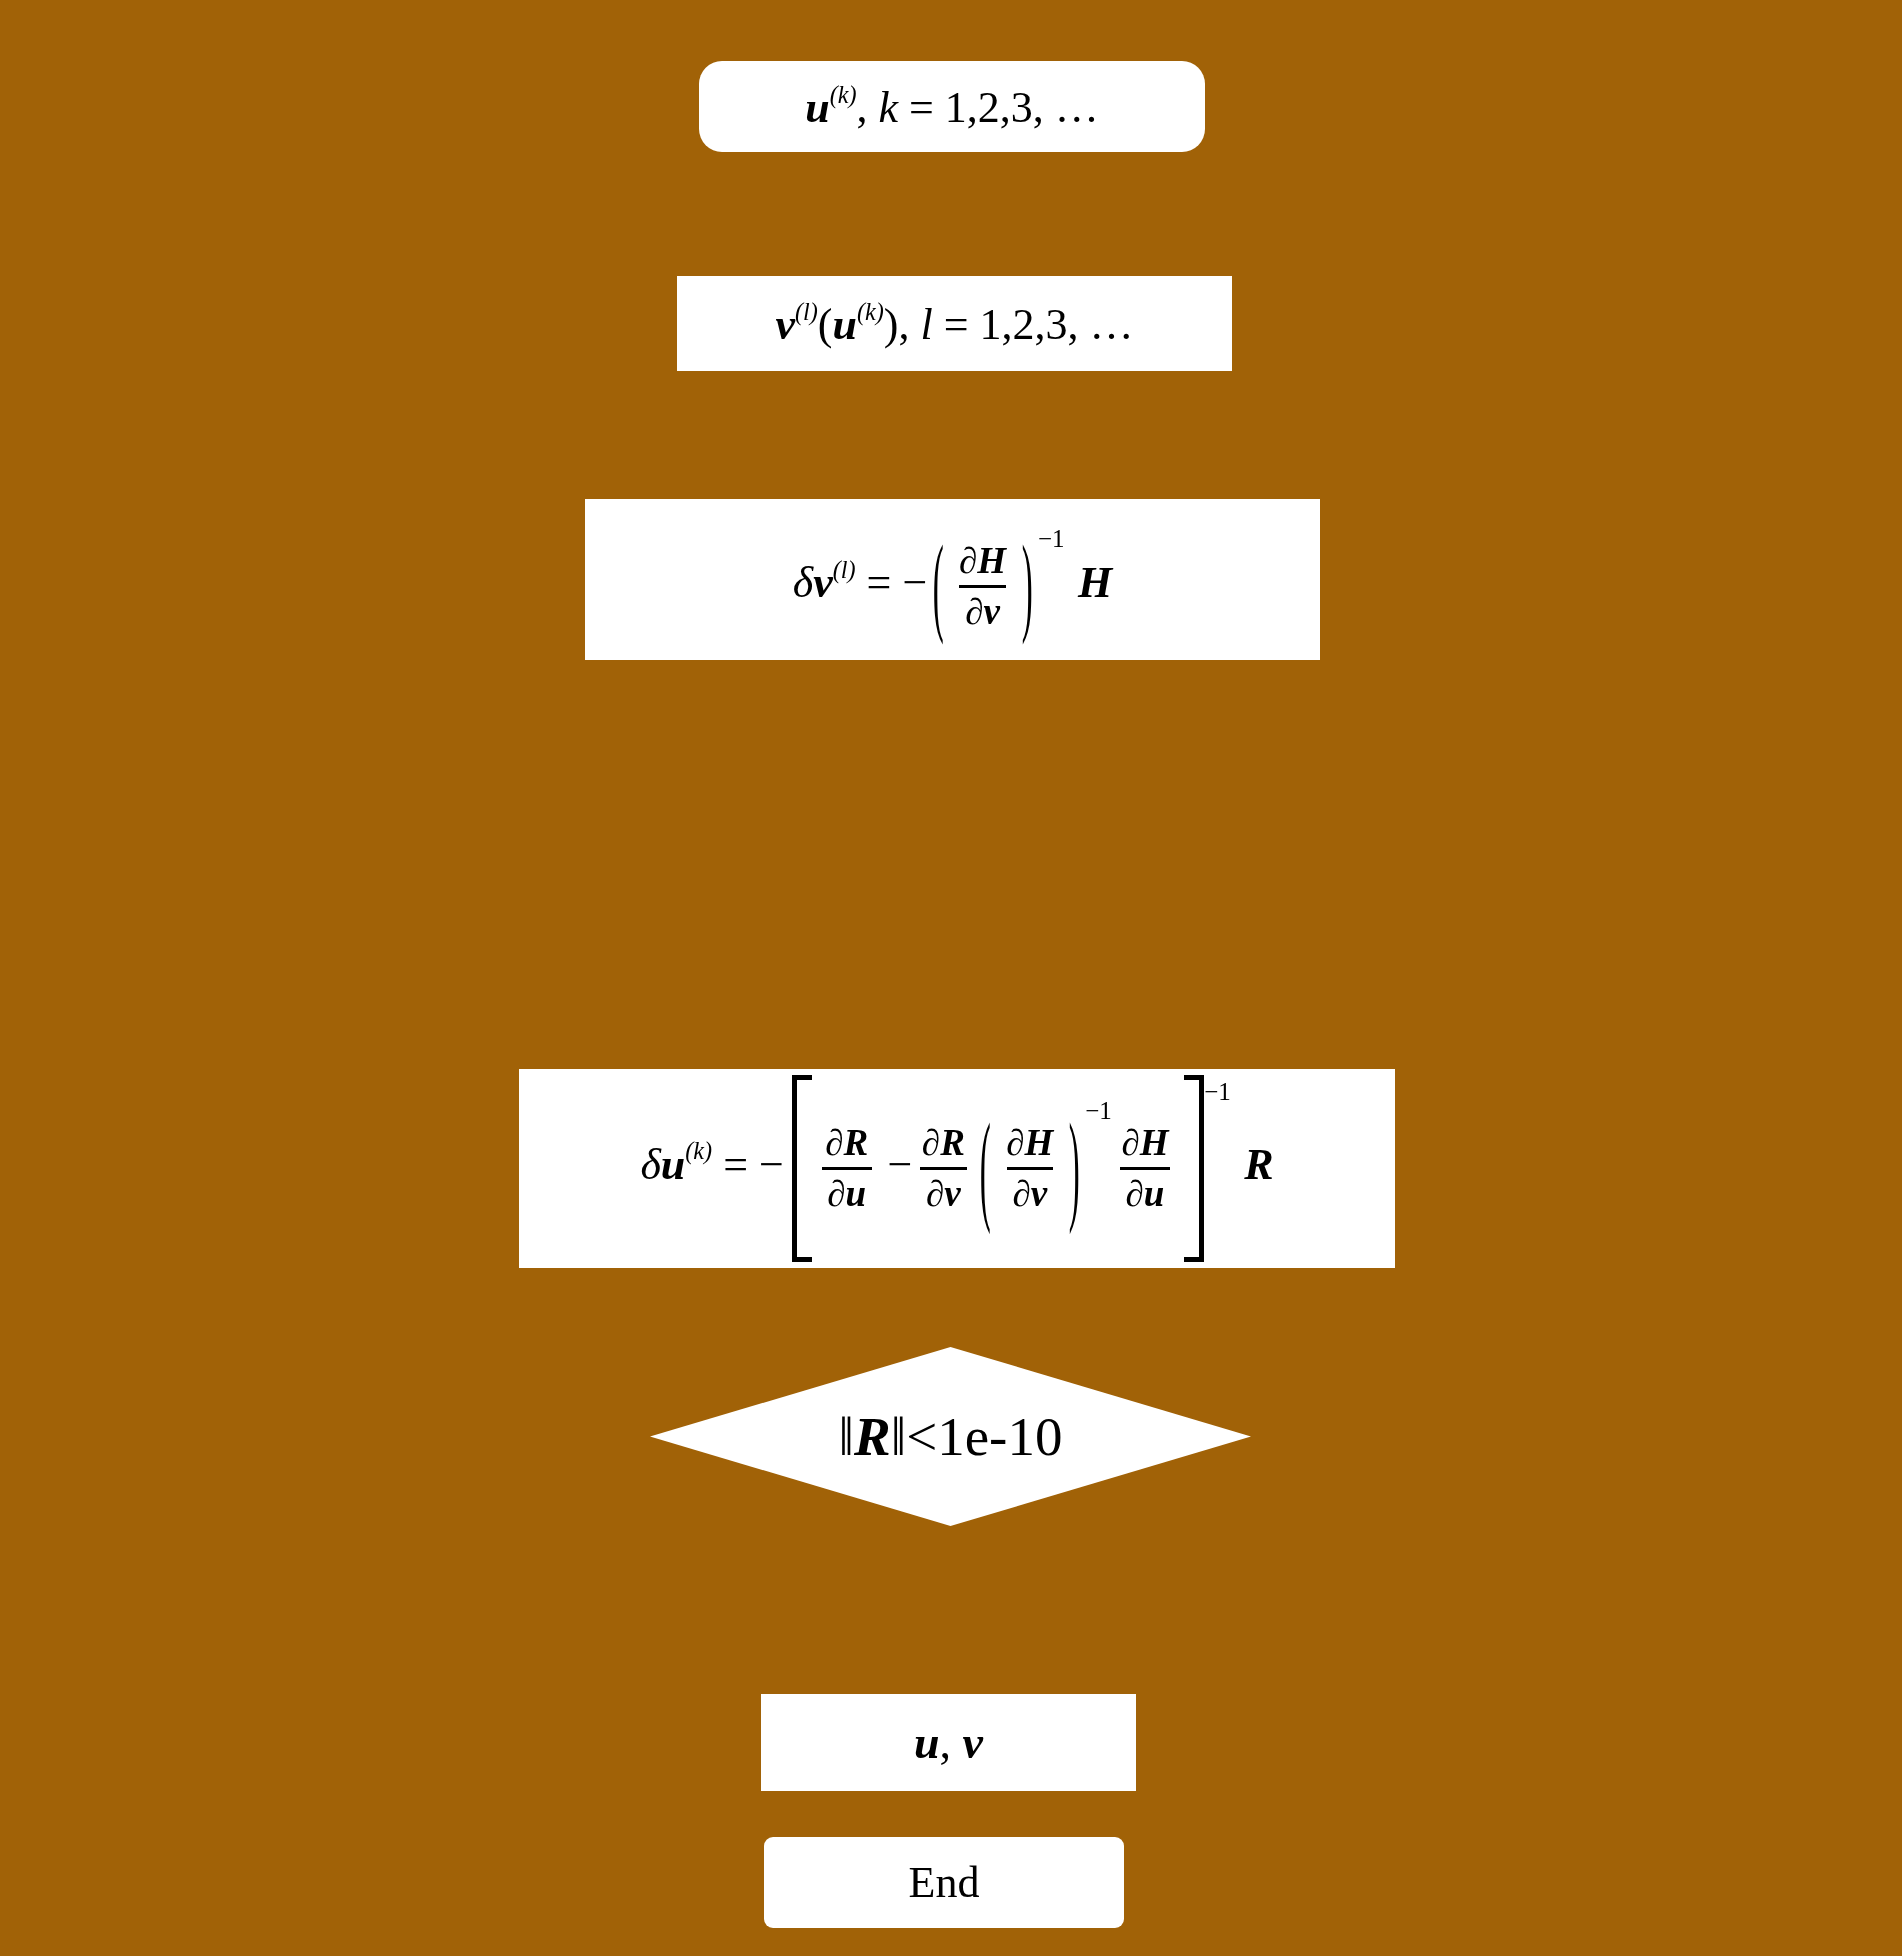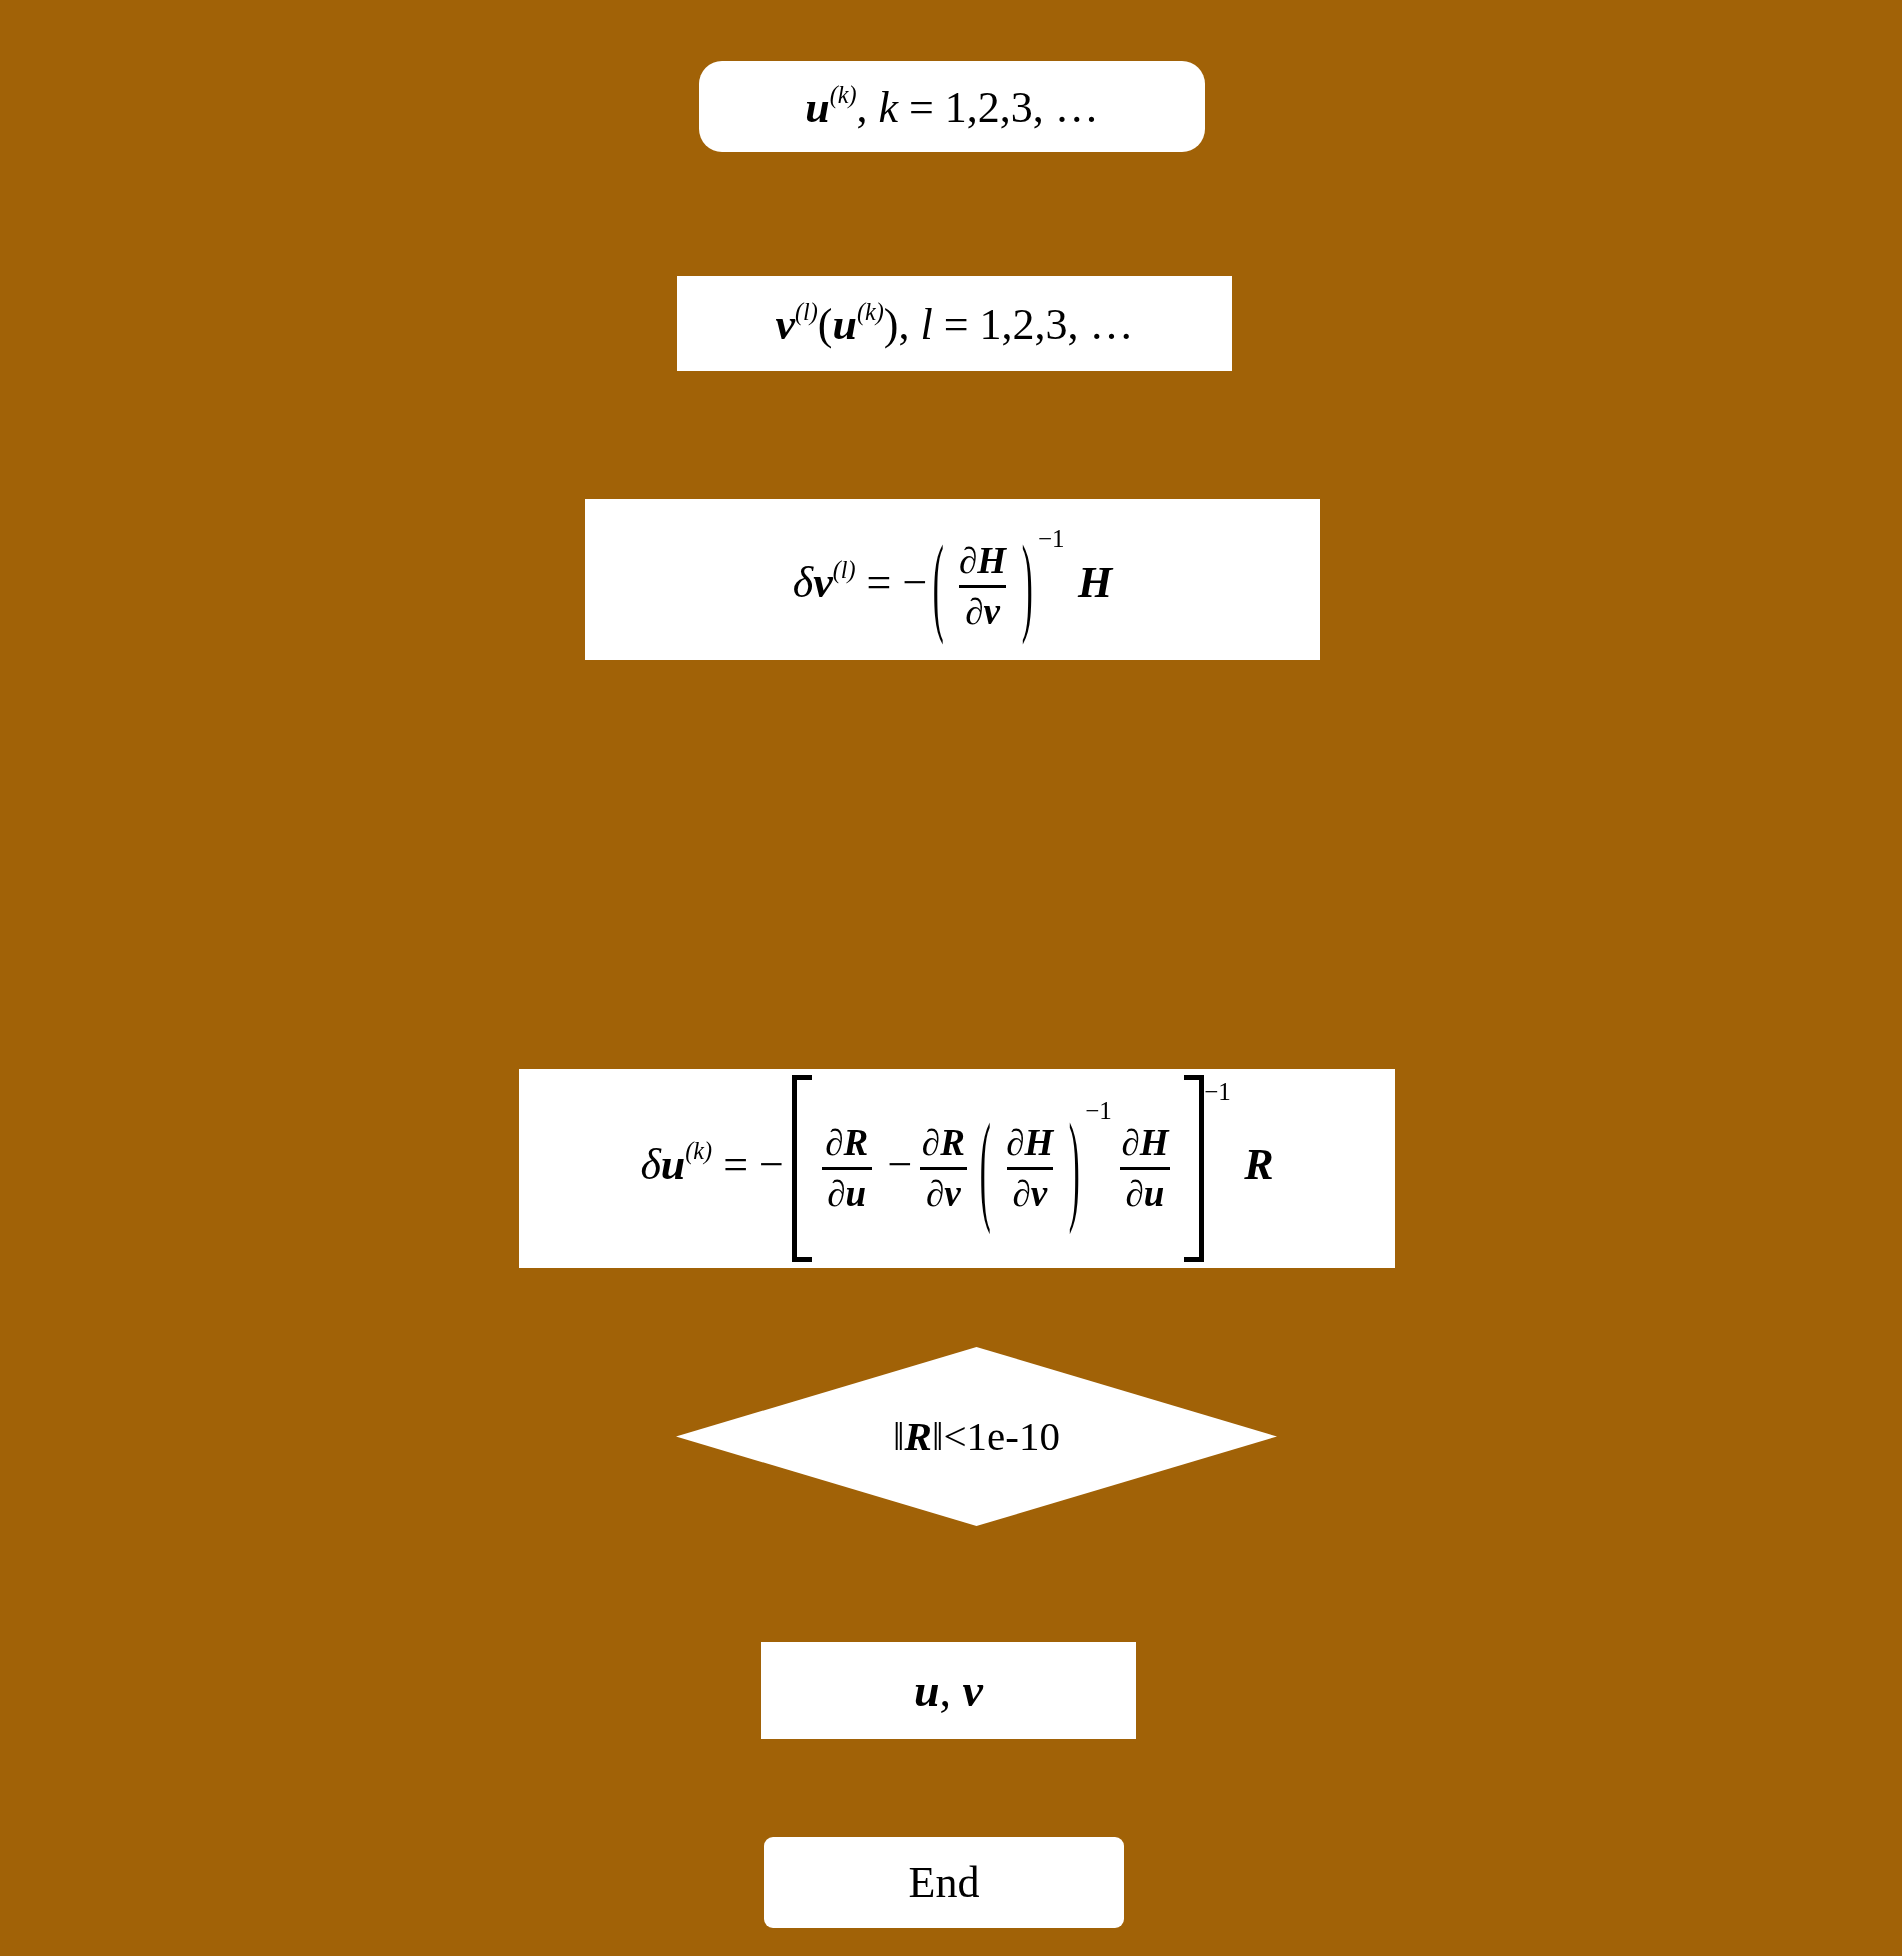--- a/index.html
+++ b/index.html
@@ -55,22 +55,22 @@
   .sqb.right{border-right:5.8px solid #000;border-top:5.8px solid #000;border-bottom:5.8px solid #000;margin-left:5.8px;}
   .tail{margin-left:13.4px;}
   .mspace{display:inline-block;width:9.6px;}
 
   
   #n-start   {left:699px; top:61px;   width:506px; height:91px;  font-size:44px;}
   #n-solvev  {left:677px; top:276px;  width:555px; height:95px;  font-size:44px;text-align:right;}
   #n-newtonv {left:585px; top:499px;  width:735px; height:161px; font-size:44px;}
   #n-checkh  {left:671px; top:766px;  width:576px; height:183px; font-size:43px;}
   #n-newtonu {left:519px; top:1069px; width:876px; height:199px; font-size:44px;}
-  #n-checkr  {left:676px; top:1347px; width:601px; height:179px; font-size:41px;}
-  #n-uv      {left:761px; top:1642px; width:375px; height:97px; font-size:46px;}
+  #n-checkr  {left:650px; top:1347px; width:601px; height:179px; font-size:55px;}
+  #n-uv      {left:761px; top:1694px; width:375px; height:97px; font-size:46px;}
   #n-end     {left:764px; top:1837px; width:360px; height:91px;  font-size:44px;border-radius:9px;}
 </style>
 </head>
 <body>
 
 <div id="canvas">
 
   <div class="node rounded" id="n-start">
     <div class="fx"><span class="bi">u</span><span class="sup it">(k)</span><span>, </span><span class="it">k</span><span> = </span><span>1,2,3, …</span></div>
   </div>

